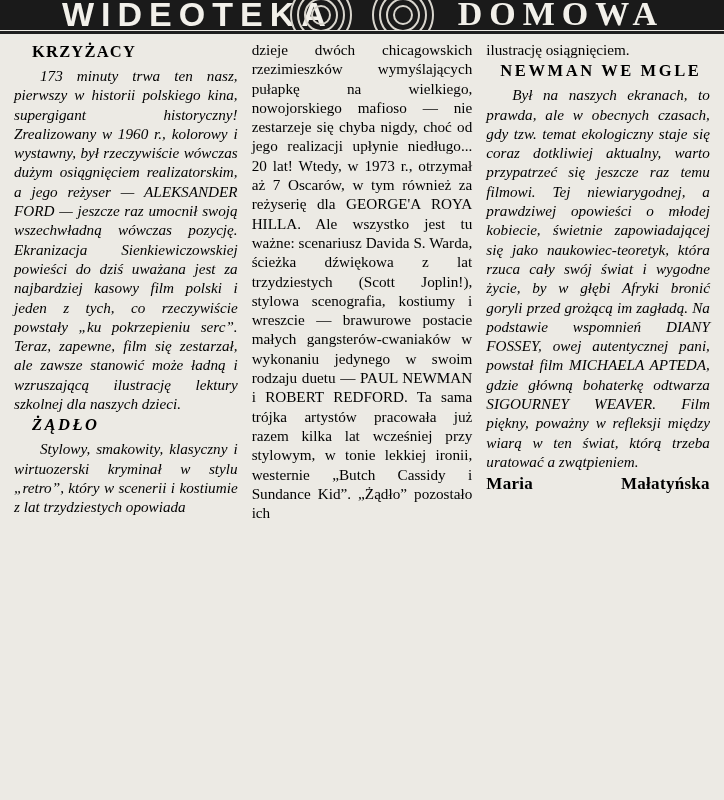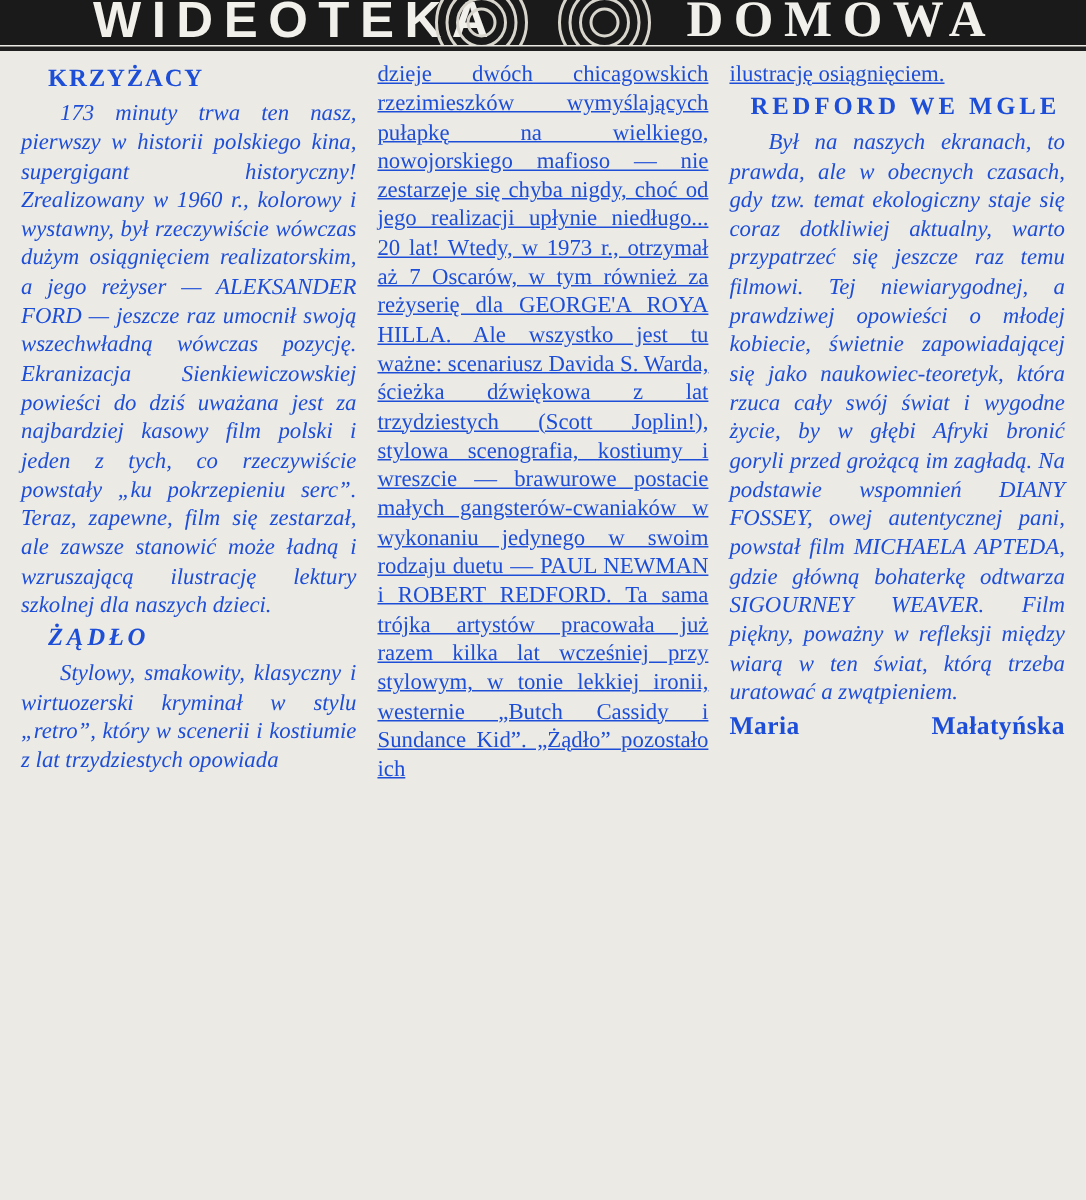--- a/index.html
+++ b/index.html
@@ -67,21 +67,21 @@
     padding: 6px 10px 4px 10px;
     box-sizing: border-box;
     height: 764px;
   }
   .col {
     width: 33.33%;
     padding: 0 7px;
     box-sizing: border-box;
     font-size: 15.2px;
     line-height: 1.27;
-    color: #1d4ed8;
+    color: #000000;
     text-align: justify;
     text-justify: inter-word;
     hyphens: manual;
   }
   .col.c1 { padding-left: 4px; }
   .col.c3 { padding-right: 4px; }
 
   h2.headline {
     font-family: "Liberation Serif", serif;
     font-weight: bold;
@@ -102,21 +102,20 @@
   p.para {
     margin: 0 0 0 0;
     text-indent: 26px;
     text-align: justify;
     font-style: italic;
   }
   p.cont {
     margin: 0;
     text-indent: 0;
     text-align: justify;
-    text-decoration: underline;
   }
   .byline {
     margin-top: 2px;
     font-weight: bold;
     display: flex;
     justify-content: space-between;
     font-size: 17px;
   }
   .byline span { letter-spacing: 0.3px; }
 </style>
@@ -151,21 +150,21 @@
       <h2 class="headline spaced">ŻĄDŁO</h2>
       <p class="para">Stylowy, smakowity, klasyczny i wirtuozerski kryminał w stylu „retro”, który w scenerii i kostiumie z lat trzydziestych opowiada</p>
     </div>
 
     <div class="col c2">
       <p class="cont">dzieje dwóch chicagowskich rzezimieszków wymyślających pułapkę na wielkiego, nowojorskiego mafioso — nie zestarzeje się chyba nigdy, choć od jego realizacji upłynie niedługo... 20 lat! Wtedy, w 1973 r., otrzymał aż 7 Oscarów, w tym również za reżyserię dla GEORGE'A ROYA HILLA. Ale wszystko jest tu ważne: scenariusz Davida S. Warda, ścieżka dźwiękowa z lat trzydziestych (Scott Joplin!), stylowa scenografia, kostiumy i wreszcie — brawurowe postacie małych gangsterów-cwaniaków w wykonaniu jedynego w swoim rodzaju duetu — PAUL NEWMAN i ROBERT REDFORD. Ta sama trójka artystów pracowała już razem kilka lat wcześniej przy stylowym, w tonie lekkiej ironii, westernie „Butch Cassidy i Sundance Kid”. „Żądło” pozostało ich</p>
     </div>
 
     <div class="col c3">
       <p class="cont">ilustrację osiągnięciem.</p>
-      <h2 class="headline wide">REDFORD WE MGLE</h2>
+      <h2 class="headline wide">NEWMAN WE MGLE</h2>
       <p class="para">Był na naszych ekranach, to prawda, ale w obecnych czasach, gdy tzw. temat ekologiczny staje się coraz dotkliwiej aktualny, warto przypatrzeć się jeszcze raz temu filmowi. Tej niewiarygodnej, a prawdziwej opowieści o młodej kobiecie, świetnie zapowiadającej się jako naukowiec-teoretyk, która rzuca cały swój świat i wygodne życie, by w głębi Afryki bronić goryli przed grożącą im zagładą. Na podstawie wspomnień DIANY FOSSEY, owej autentycznej pani, powstał film MICHAELA APTEDA, gdzie główną bohaterkę odtwarza SIGOURNEY WEAVER. Film piękny, poważny w refleksji między wiarą w ten świat, którą trzeba uratować a zwątpieniem.</p>
       <div class="byline">
         <span>Maria</span>
         <span>Małatyńska</span>
       </div>
     </div>
 
   </div>
 </div>
 

